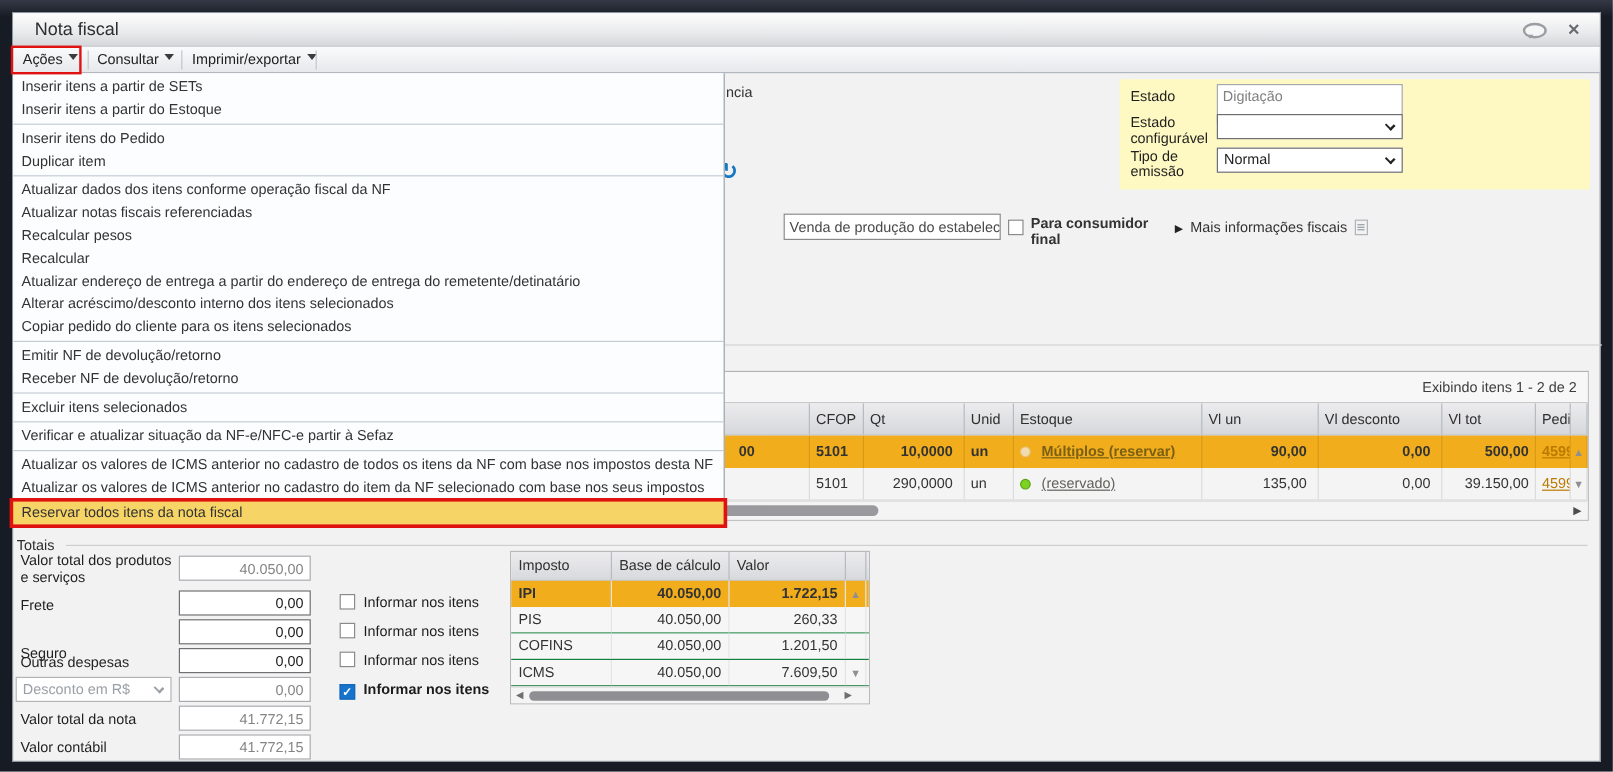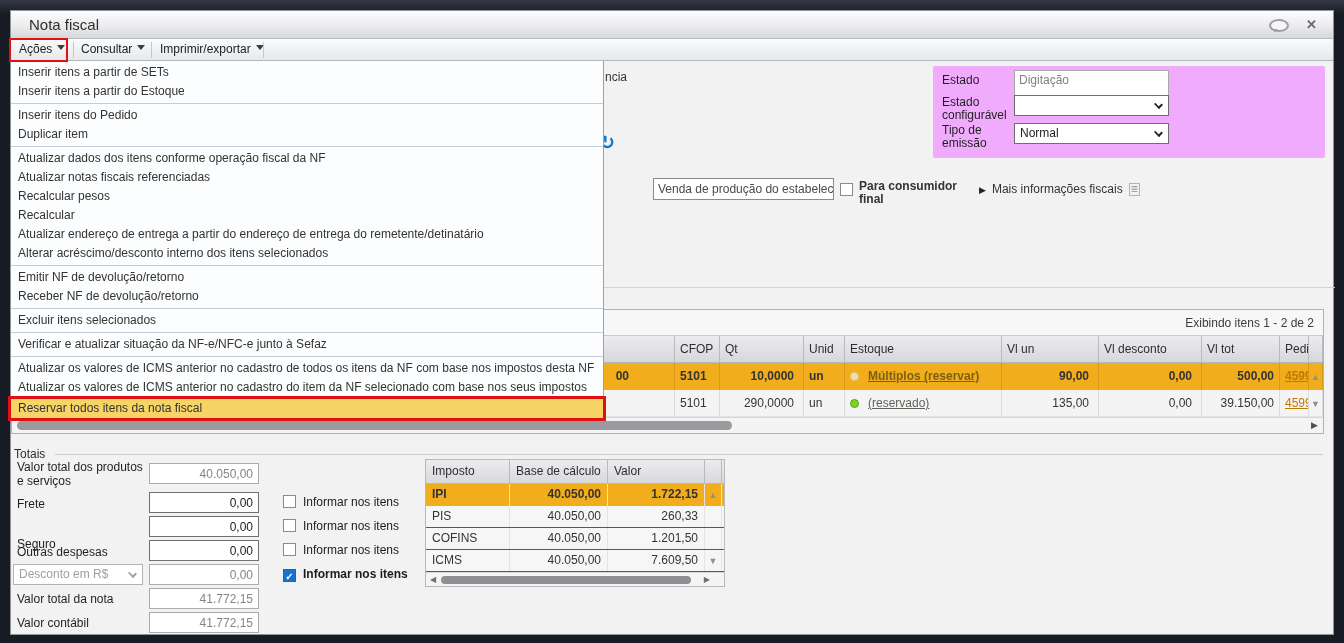--- a/index.html
+++ b/index.html
@@ -55,21 +55,21 @@
   .menu-item.highlight {
     background:#f7d466; font-weight:normal;
     box-shadow:0 0 0 3px #e01111; position:relative; z-index:2; margin-top:2px;
   }
 
   
   #partial-label { position:absolute; left:594px; top:59px; color:#333; z-index:1; }
   #refresh-icon { position:absolute; left:588px; top:120px; font-size:19px; font-weight:bold; color:#1779c4; z-index:1; }
 
   
-  #estado-panel { position:absolute; left:922px; top:55px; width:392px; height:92px; background:#f0abfc; border-radius:2px; z-index:1; }
+  #estado-panel { position:absolute; left:922px; top:55px; width:392px; height:92px; background:#fef9c3; border-radius:2px; z-index:1; }
   #estado-panel .plabel { position:absolute; left:9px; color:#1f1f1f; line-height:13px; width:72px; }
   .ro-input { background:#fff; border:1px solid #a9a9ad; color:#818181; padding:0 4px; font-family:"Liberation Sans",sans-serif; font-size:12px; }
   .fake-select { background:#fff; border:1px solid #6e6e72; color:#1e1e1e; padding:2px 18px 0 5px; position:relative; cursor:pointer; }
   .fake-select .chev { position:absolute; right:6px; top:5px; width:7px; height:7px;
     border-right:2px solid #222; border-bottom:2px solid #222; transform:rotate(45deg) scale(1,0.8); }
   #estado-input { position:absolute; left:81px; top:4px; width:155px; height:33px; text-align:left; }
   #estado-conf-select { position:absolute; left:81px; top:29px; width:155px; height:21px; }
   #tipo-emissao-select { position:absolute; left:81px; top:57px; width:155px; height:21px; }
 
   
@@ -170,27 +170,28 @@
     <div class="menu-sep"></div>
     <div class="menu-item">Inserir itens do Pedido</div>
     <div class="menu-item">Duplicar item</div>
     <div class="menu-sep"></div>
     <div class="menu-item">Atualizar dados dos itens conforme operação fiscal da NF</div>
     <div class="menu-item">Atualizar notas fiscais referenciadas</div>
     <div class="menu-item">Recalcular pesos</div>
     <div class="menu-item">Recalcular</div>
     <div class="menu-item">Atualizar endereço de entrega a partir do endereço de entrega do remetente/detinatário</div>
     <div class="menu-item">Alterar acréscimo/desconto interno dos itens selecionados</div>
+    <div class="menu-item">Copiar pedido do cliente para os itens selecionados</div>
     <div class="menu-sep"></div>
     <div class="menu-item">Emitir NF de devolução/retorno</div>
     <div class="menu-item">Receber NF de devolução/retorno</div>
     <div class="menu-sep"></div>
     <div class="menu-item">Excluir itens selecionados</div>
     <div class="menu-sep"></div>
-    <div class="menu-item">Verificar e atualizar situação da NF-e/NFC-e junto à Sefaz</div>
+    <div class="menu-item">Verificar e atualizar situação da NF-e/NFC-e partir à Sefaz</div>
     <div class="menu-sep"></div>
     <div class="menu-item">Atualizar os valores de ICMS anterior no cadastro de todos os itens da NF com base nos impostos desta NF</div>
     <div class="menu-item">Atualizar os valores de ICMS anterior no cadastro do item da NF selecionado com base nos seus impostos</div>
     <div class="menu-item highlight">Reservar todos itens da nota fiscal</div>
   </div>
 
   <div id="estado-panel">
     <span class="plabel" style="top:8px;">Estado</span>
     <div id="estado-input" class="ro-input" style="line-height:19px;">Digitação</div>
     <span class="plabel" style="top:30px;">Estado configurável</span>

